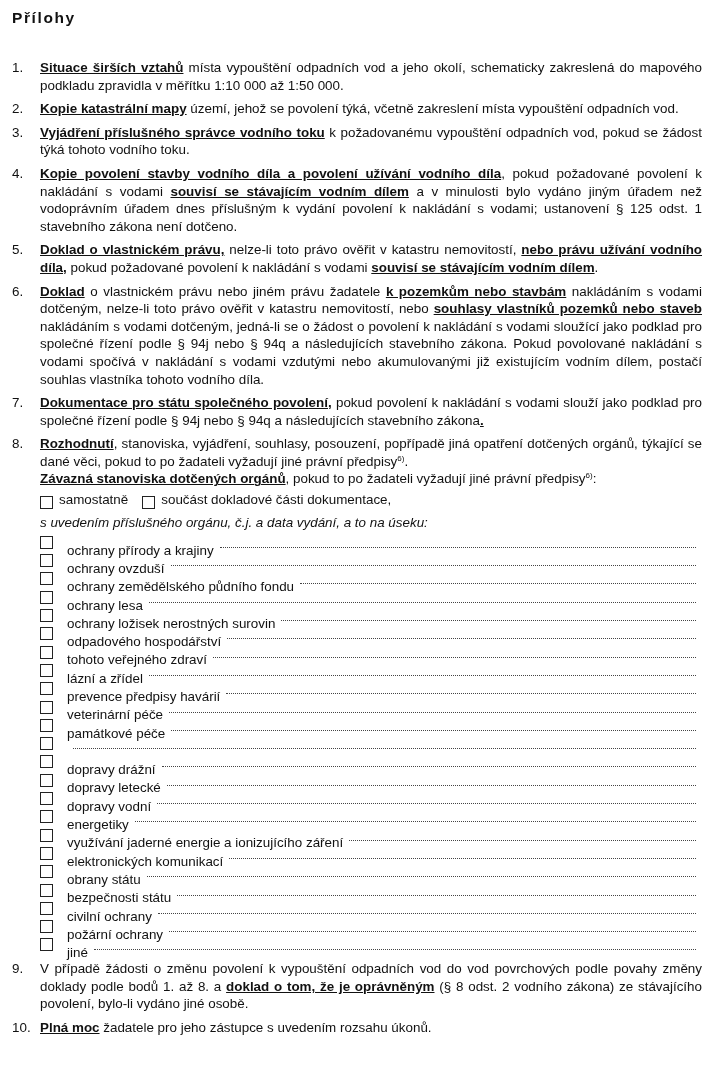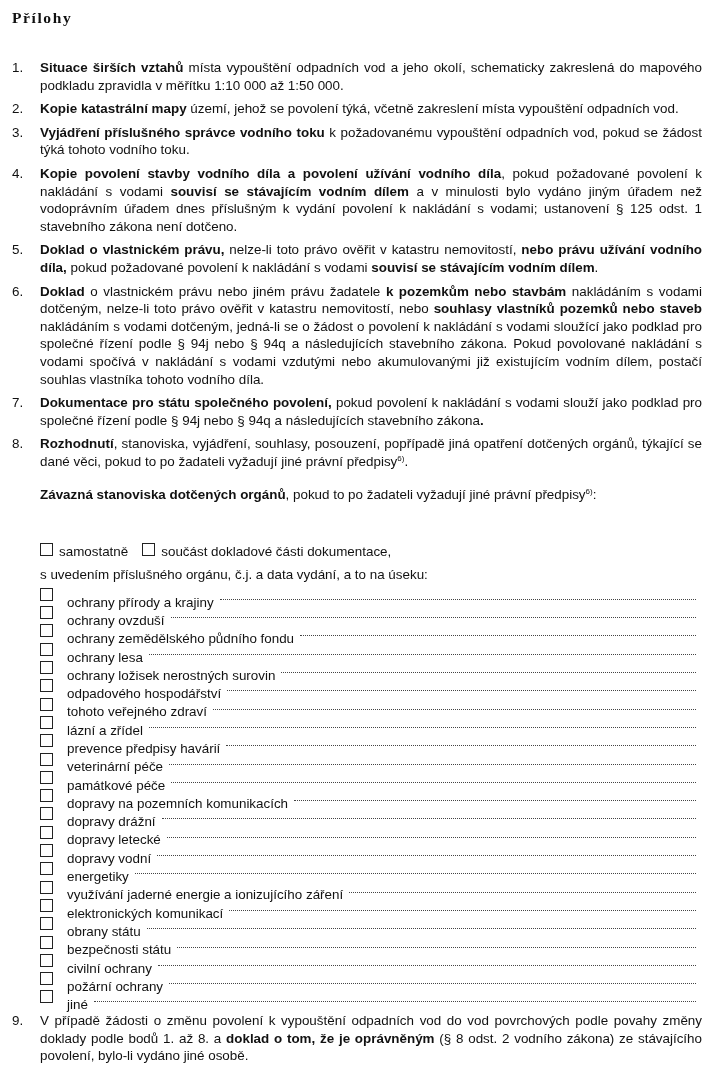--- a/index.html
+++ b/index.html
@@ -6,36 +6,36 @@
   body {
     width: 714px; height: 1066px; overflow: hidden;
     background: #ffffff; color: #111;
     font-family: "Liberation Sans", sans-serif;
     font-size: 13.4px; line-height: 17.6px;
   }
   .page { position: relative; padding: 0 12px 0 12px; }
   h1 {
     margin: 0; padding-top: 9px; height: 36px;
     font-size: 15.5px; font-weight: bold; letter-spacing: 1.6px;
-    font-family: Liberation Serif, serif;
+    font-family: Liberation Sans, sans-serif;
   }
   ol.items { list-style: none; margin: 14px 0 0 0; padding: 0; }
   ol.items > li { position: relative; padding-left: 28px; margin-bottom: 6px; text-align: justify; }
   .num { position: absolute; left: 0; top: 0; }
-  b { font-weight: bold; }
+  b { font-weight: bold; text-decoration: underline; }
   sup { font-size: 8px; line-height: 0; vertical-align: super; }
-  .sub-head { margin-top: 16px; }
+  .sub-head { margin-top: 0; }
   .opts { margin-top: 3px; display: flex; align-items: center; }
-  .opt { display: inline-flex; align-items: flex-start; margin-right: 14px; margin-top: 36px; }
+  .opt { display: inline-flex; align-items: flex-end; margin-right: 14px; }
   .cb {
     display: inline-block; width: 13px; height: 13px;
     border: 1.3px solid #222; box-sizing: border-box; background: #fff;
     margin-right: 6px; flex: none;
   }
-  .usek-intro { margin-top: 5px; }
+  .usek-intro { margin-top: 5px; font-style: italic; }
   ul.checks { list-style: none; margin: 2px 0 0 0; padding: 0; }
   ul.checks li { display: flex; align-items: center; height: 18.3px; }
   ul.checks .cb { margin-right: 14px; }
   .lbl { white-space: nowrap; flex: none; margin-top: 16px; }
   .dots {
     flex: 1; height: 1px; margin: 9px 6px 0 6px;
     border-bottom: 1.4px dotted #444; align-self: center;
   }
 </style>
 </head>
@@ -143,21 +143,20 @@
             <span class="lbl">veterinární péče</span>
             <span class="dots"></span>
           </li>
         <li>
             <span class="cb"></span>
             <span class="lbl">památkové péče</span>
             <span class="dots"></span>
           </li>
         <li>
             <span class="cb"></span>
-            <span class="lbl">dopravy na pozemních komunikacích</span>
             <span class="dots"></span>
           </li>
         <li>
             <span class="cb"></span>
             <span class="lbl">dopravy drážní</span>
             <span class="dots"></span>
           </li>
         <li>
             <span class="cb"></span>
             <span class="lbl">dopravy letecké</span>

